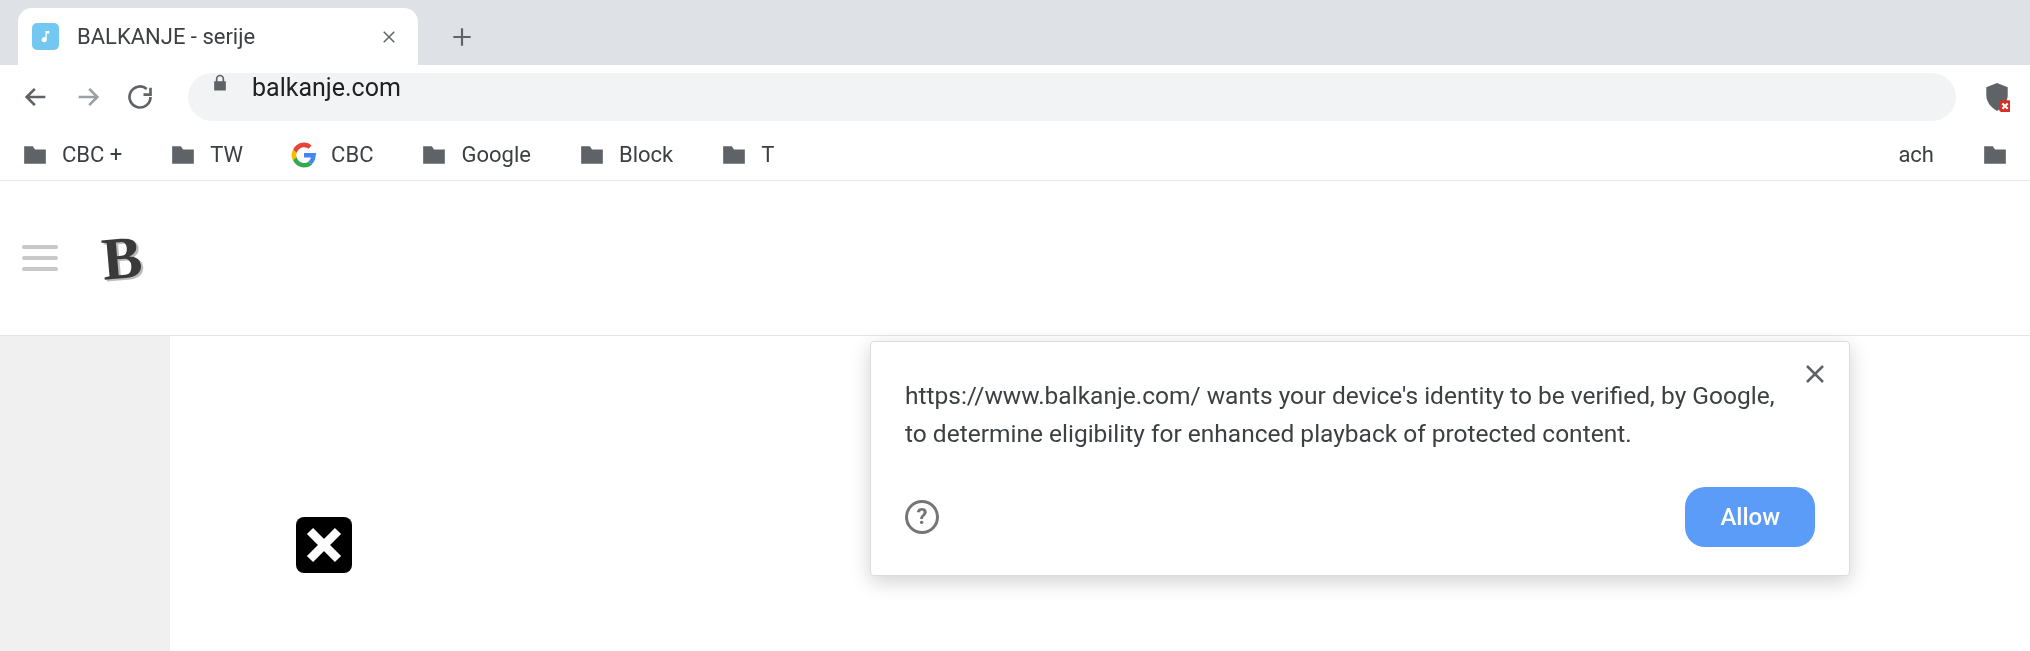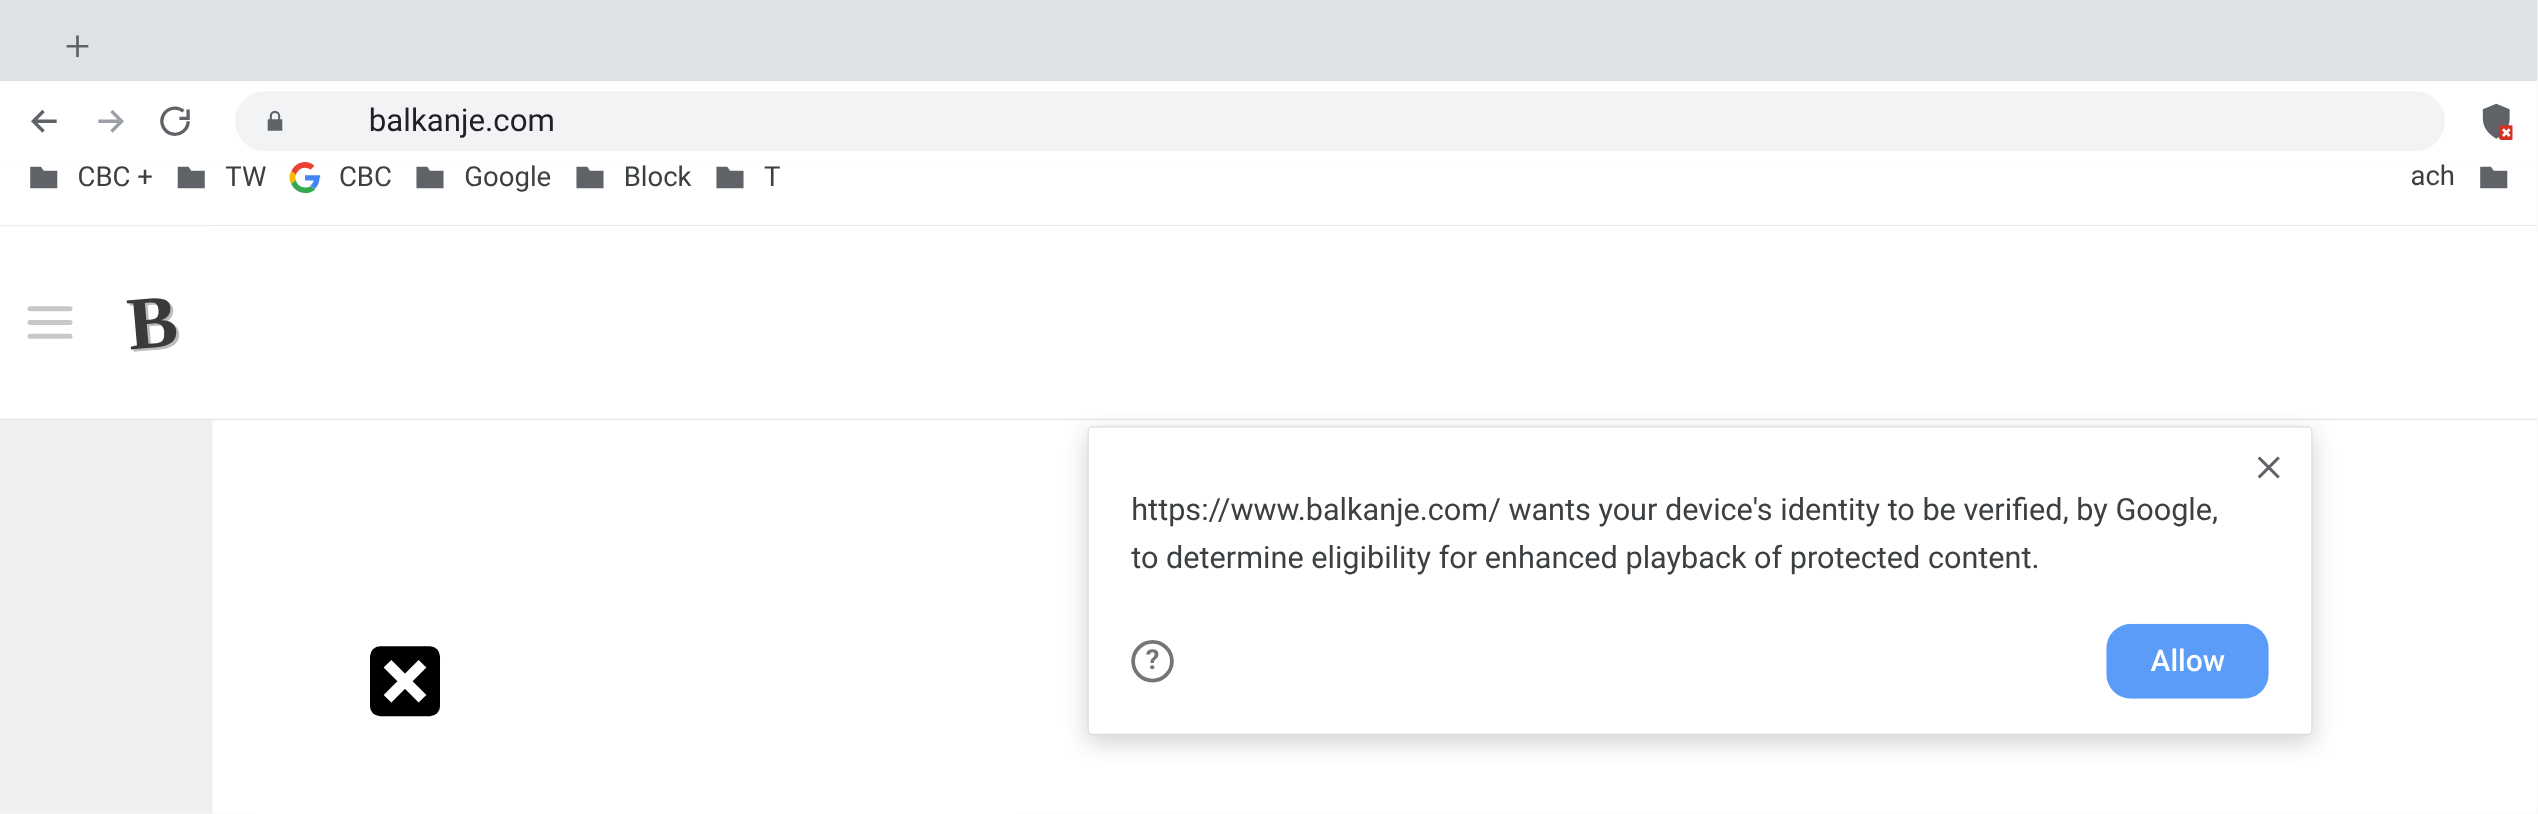--- a/index.html
+++ b/index.html
@@ -76,33 +76,33 @@
     width:44px;height:44px;border-radius:50%;
     display:flex;align-items:center;justify-content:center;cursor:pointer;
   }
   .nav-btn svg{width:28px;height:28px;fill:none;stroke-width:2.3;}
   .nav-btn.back svg{stroke:var(--icon);}
   .nav-btn.fwd svg{stroke:var(--icon-light);}
   .nav-btn.reload svg{stroke:var(--icon);}
   .omnibox{
     flex:1;height:48px;margin-left:18px;margin-right:14px;
     background:var(--omnibox-bg);border-radius:24px;
-    display:flex;align-items:center;padding:0 22px;gap:43px;
+    display:flex;padding:0 22px;
   }
   .lock{width:20px;height:20px;margin-right:22px;color:var(--icon);}
   .lock svg{width:100%;height:100%;fill:currentColor;}
   .url-domain{font-size:25px;color:#202124;}
   .ext-btn{width:38px;height:38px;display:flex;align-items:center;justify-content:center;cursor:pointer;position:relative;}
   .shield{width:26px;height:30px;display:block;}
 
   
   .bookmarks{
     height:52px;background:var(--toolbar-bg);
     border-bottom:1px solid var(--divider);
-    display:flex;align-items:flex-start;gap:18px;
+    display:flex;align-items:center;gap:48px;
     padding:0 22px;
   }
   .bm{display:flex;align-items:center;gap:14px;cursor:pointer;}
   .bm-folder{width:26px;height:26px;fill:var(--icon);}
   .bm-label{font-size:22px;color:#3c4043;white-space:nowrap;}
   .bm-g{width:26px;height:26px;}
   .bookmarks .spacer{flex:1;}
 
   
   .page{
@@ -134,21 +134,21 @@
     width:56px;height:56px;background:#000;border-radius:8px;
     display:flex;align-items:center;justify-content:center;cursor:pointer;
   }
   .ad-close svg{width:42px;height:42px;stroke:#fff;stroke-width:5;fill:none;}
 
   
   .dialog{
     position:absolute;left:870px;top:160px;width:980px;
     background:#fff;border:1px solid #dadce0;border-radius:4px;
     box-shadow:0 6px 20px rgba(0,0,0,0.18);
-    padding:47px 34px 28px 34px;
+    padding:35px 34px 28px 34px;
   }
   .dialog-close{
     position:absolute;top:18px;right:20px;width:28px;height:28px;
     display:flex;align-items:center;justify-content:center;cursor:pointer;color:#5f6368;
   }
   .dialog-close svg{width:24px;height:24px;stroke:currentColor;stroke-width:2.5;fill:none;}
   .dialog-msg{
     font-size:24.5px;line-height:1.55;color:#3c4043;
     padding-right:40px;
   }
@@ -168,20 +168,33 @@
     border:1px solid transparent;
   }
   .btn.allow{background:var(--blue-btn);color:#fff;}
   .btn.block{background:#fff;color:var(--blue);border-color:#dadce0;}
 
 </style>
 </head>
 <body>
 
 <div class="tab-strip">
+  <div class="tab">
+    <span class="favicon">
+      <svg viewBox="0 0 24 24">
+          <path d="M12 3v10.55A4 4 0 1 0 14 17V7h4V3z"></path>
+        </svg>
+    </span>
+    <span class="tab-title">BALKANJE - serije</span>
+    <span class="tab-close">
+      <svg viewBox="0 0 24 24">
+          <path d="M5 5l14 14M19 5L5 19"></path>
+        </svg>
+    </span>
+  </div>
   <div class="new-tab">
     <svg viewBox="0 0 24 24">
         <path d="M12 4v16M4 12h16"></path>
       </svg>
   </div>
 </div>
 
 <div class="toolbar">
   <div class="nav-btn back">
     <svg viewBox="0 0 24 24">

